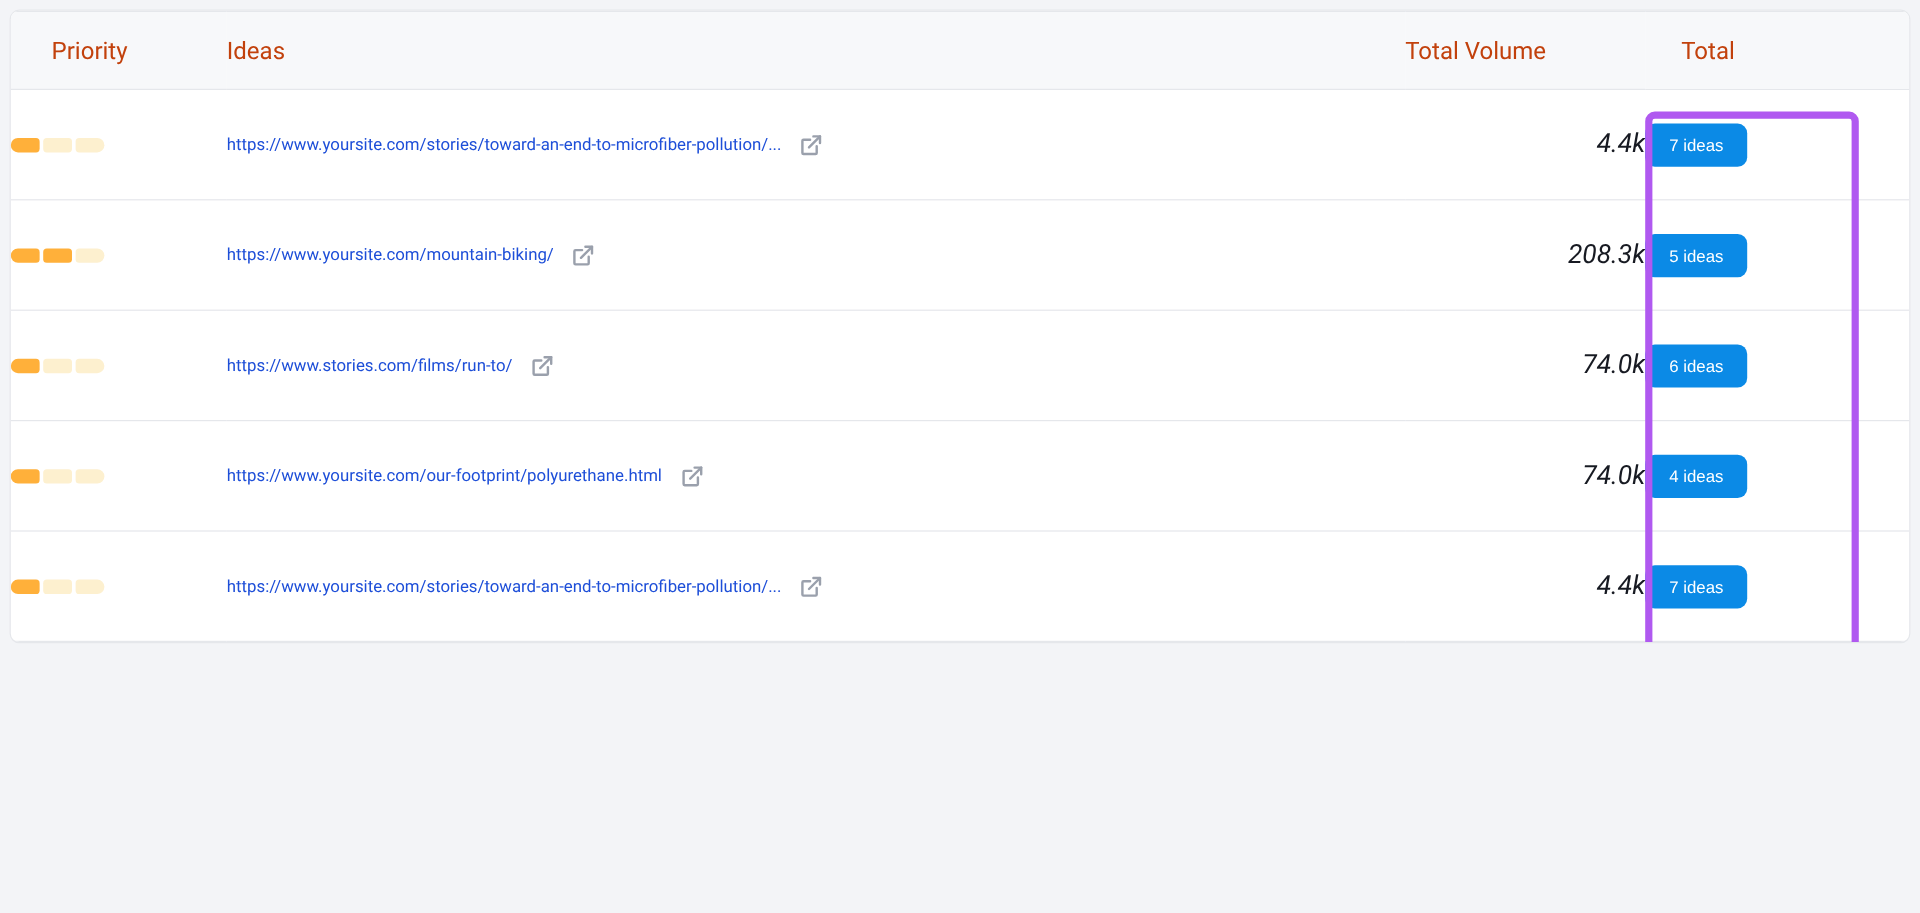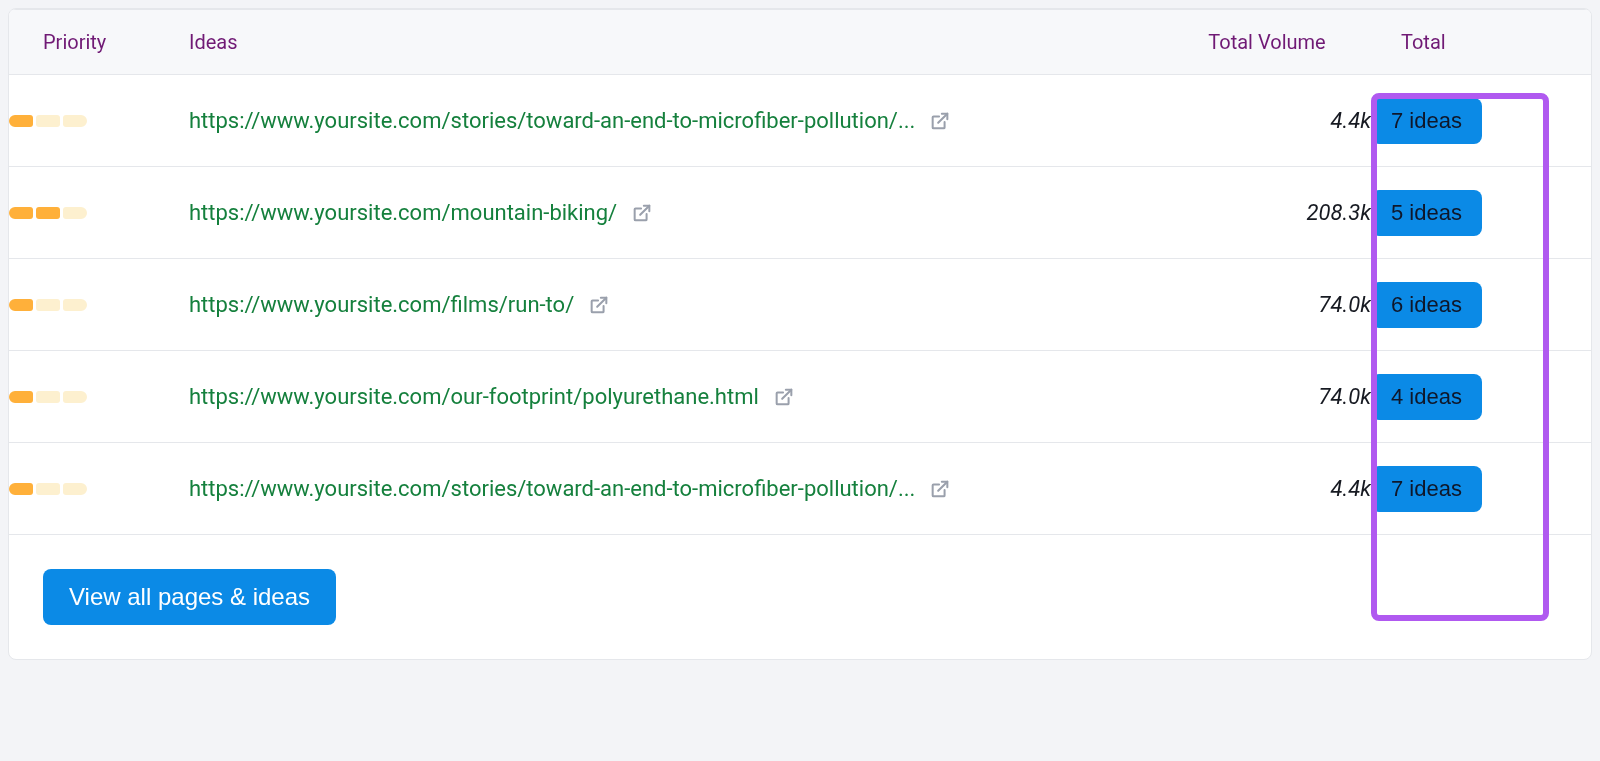--- a/index.html
+++ b/index.html
@@ -26,28 +26,28 @@
     width: 100%;
     border-collapse: collapse;
     table-layout: fixed;
   }
   table.data thead th {
     background: #f7f8fa;
     border-top: 1px solid #e5e7eb;
     border-bottom: 1px solid #e5e7eb;
     font-weight: 400;
     font-size: 20px;
-    color: #701a75;
+    color: #c2410c;
     text-align: left;
     padding: 20px 0;
     vertical-align: middle;
   }
   table.data thead th.col-priority { padding-left: 34px; width: 180px; }
   table.data thead th.col-page     { width: auto; }
-  table.data thead th.col-volume   { width: 200px; text-align: center; padding-right: 8px; }
+  table.data thead th.col-volume   { width: 200px; text-align: left; padding-right: 8px; }
   table.data thead th.col-ideas    { width: 220px; padding-left: 30px; position: relative; }
 
   table.data tbody td {
     border-bottom: 1px solid #e5e7eb;
     font-size: 22px;
     color: #171a22;
     padding: 0;
     height: 92px;
     vertical-align: middle;
   }
@@ -75,43 +75,43 @@
   .priority .seg.on    { background: #ffb03a; }
 
   
   .page-cell {
     display: flex;
     align-items: center;
     gap: 14px;
     min-width: 0;
   }
   .page-url {
-    font-size: 22px;
-    color: #15803d;
+    font-size: 14px;
+    color: #1d4ed8;
     white-space: nowrap;
     overflow: hidden;
     text-overflow: ellipsis;
   }
   .ext-icon {
     flex: 0 0 auto;
     width: 22px;
     height: 22px;
     color: #9aa0ac;
     cursor: pointer;
   }
   .ext-icon svg { display: block; }
 
   
   .ideas-btn {
     display: inline-flex;
     align-items: center;
     justify-content: center;
     background: #0b8ae6;
-    color: #0f172a;
-    font-size: 22px;
+    color: #ffffff;
+    font-size: 14px;
     font-weight: 400;
     border: none;
     border-radius: 8px;
     padding: 10px 20px;
     cursor: pointer;
     white-space: nowrap;
   }
 
   
   .ideas-highlight {
@@ -220,21 +220,21 @@
         <tr>
           <td class="col-priority">
             <div class="priority">
               <span class="seg first on"></span>
               <span class="seg"></span>
               <span class="seg last"></span>
             </div>
           </td>
           <td class="col-page">
             <div class="page-cell">
-              <span class="page-url">https://www.yoursite.com/films/run-to/</span>
+              <span class="page-url">https://www.stories.com/films/run-to/</span>
               <span class="ext-icon">
                 <svg viewBox="0 0 24 24" width="22" height="22" fill="none" stroke="currentColor" stroke-width="2.2" stroke-linecap="round" stroke-linejoin="round">
                   <path d="M17 13v6a1 1 0 0 1-1 1H5a1 1 0 0 1-1-1V8a1 1 0 0 1 1-1h6"></path>
                   <path d="M14 4h6v6"></path>
                   <path d="M10 14L20 4"></path>
                 </svg>
               </span>
             </div>
           </td>
           <td class="col-volume">74.0k</td>
@@ -284,17 +284,14 @@
             </div>
           </td>
           <td class="col-volume">4.4k</td>
           <td class="col-ideas"><button class="ideas-btn">7 ideas</button></td>
         </tr>
       </tbody>
   </table>
 
   <div class="ideas-highlight"></div>
 
-  <div class="card-footer">
-    <button class="view-all-btn">View all pages &amp; ideas</button>
-  </div>
 
 </div>
 
 </body></html>

